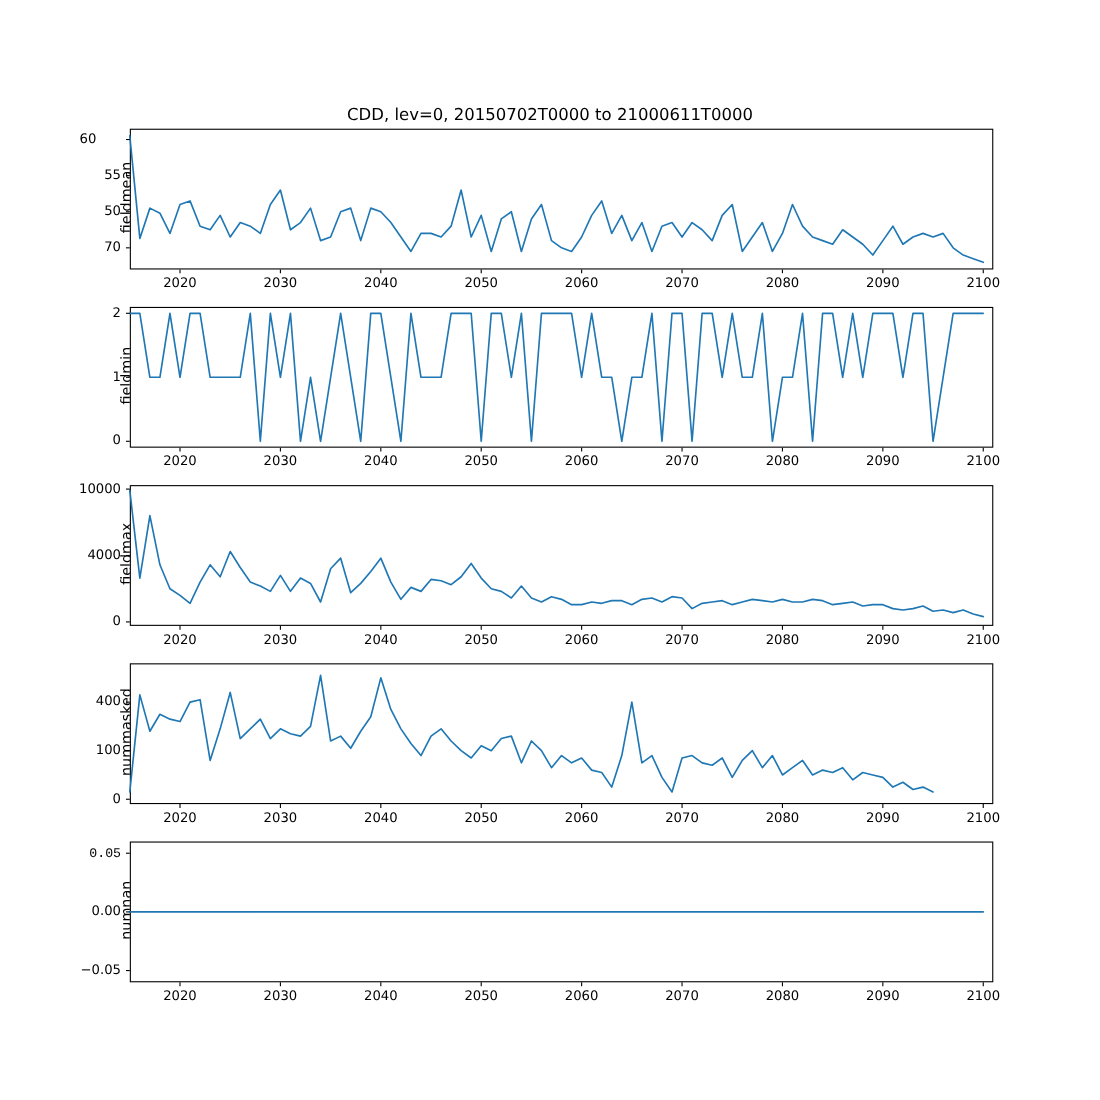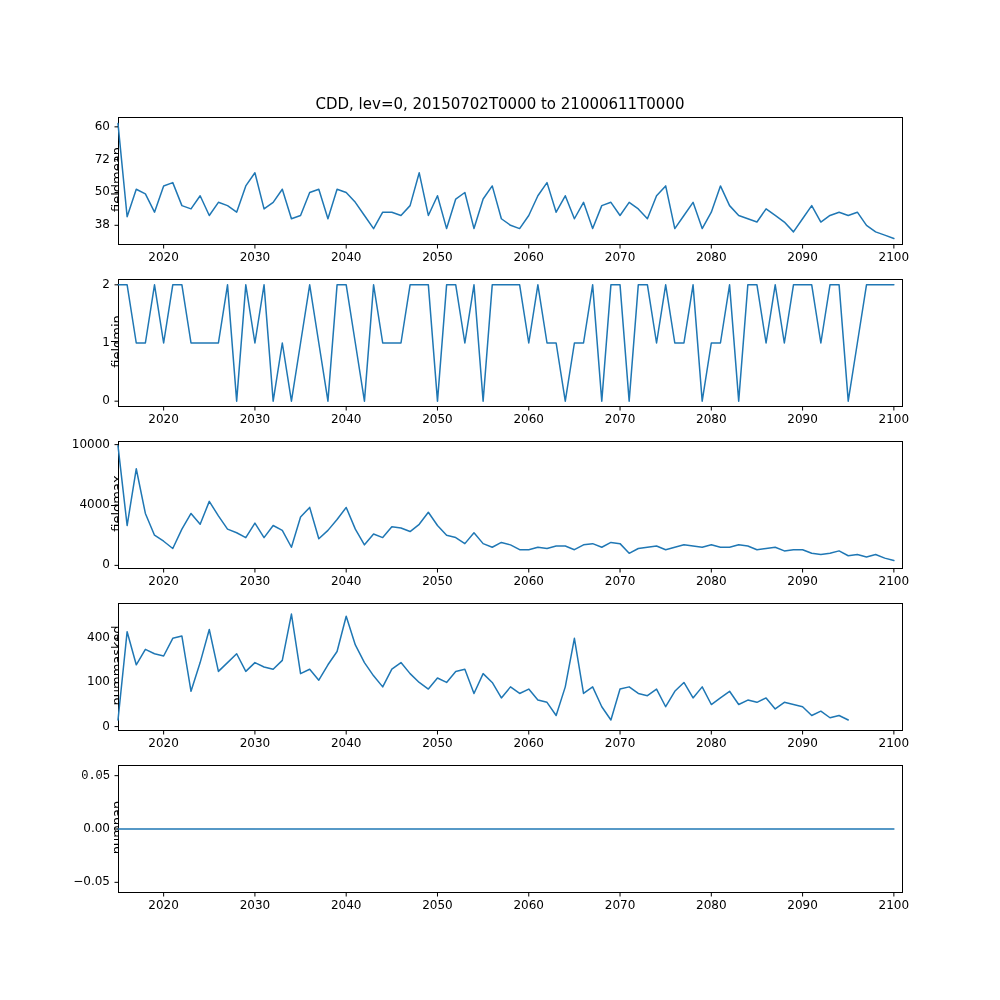--- a/index.html
+++ b/index.html
@@ -23,24 +23,24 @@
   <div id="panels">
       <div class="xtick" style="left: 138.64px; top: 250px; width: 50px;">2020</div>
       <div class="xtick" style="left: 229.919px; top: 250px; width: 50px;">2030</div>
       <div class="xtick" style="left: 321.198px; top: 250px; width: 50px;">2040</div>
       <div class="xtick" style="left: 412.477px; top: 250px; width: 50px;">2050</div>
       <div class="xtick" style="left: 503.756px; top: 250px; width: 50px;">2060</div>
       <div class="xtick" style="left: 595.035px; top: 250px; width: 50px;">2070</div>
       <div class="xtick" style="left: 686.314px; top: 250px; width: 50px;">2080</div>
       <div class="xtick" style="left: 777.593px; top: 250px; width: 50px;">2090</div>
       <div class="xtick" style="left: 868.872px; top: 250px; width: 50px;">2100</div>
-      <div class="ytick" style="left: 50px; top: 217.308px; width: 60px;">38</div>
+      <div class="ytick" style="left: 50px; top: 217.308px; width: 60px;">70</div>
       <div class="ytick" style="left: 50px; top: 184.487px; width: 60px;">50</div>
-      <div class="ytick" style="left: 50px; top: 151.667px; width: 60px;">72</div>
-      <div class="ytick" style="left: 50px; top: 118.846px; width: 60px;">60</div>
+      <div class="ytick" style="left: 50px; top: 151.667px; width: 60px;">55</div>
+      <div class="ytick" style="left: 50px; top: 118.846px; width: 60px; text-align: center;">60</div>
       <div class="ylabel" style="left: 36px; top: 172px; width: 160px; text-align: center; transform: rotate(-90deg); transform-origin: 50% 50%; margin-left: 0px;">fieldmean</div>
       <div class="panel" style="left: 118px; top: 117px; width: 785px; height: 128px;">
         <div class="axes"></div>
         <svg width="785" height="128">
           <path d="M0.00 6.56 L9.13 99.77 L18.26 72.21 L27.38 76.80 L36.51 95.18 L45.64 68.92 L54.77 65.64 L63.90 88.62 L73.02 91.90 L82.15 78.77 L91.28 98.46 L100.41 85.33 L109.53 88.62 L118.66 95.18 L127.79 68.92 L136.92 55.79 L146.05 91.90 L155.17 85.33 L164.30 72.21 L173.43 101.74 L182.56 98.46 L191.69 75.49 L200.81 72.21 L209.94 101.74 L219.07 72.21 L228.20 75.49 L237.33 85.33 L246.45 98.46 L255.58 111.59 L264.71 95.18 L273.84 95.18 L282.97 98.46 L292.09 88.62 L301.22 55.79 L310.35 98.46 L319.48 78.77 L328.60 111.59 L337.73 82.05 L346.86 75.49 L355.99 111.59 L365.12 82.05 L374.24 68.92 L383.37 101.74 L392.50 108.31 L401.63 111.59 L410.76 98.46 L419.88 78.77 L429.01 65.64 L438.14 95.18 L447.27 78.77 L456.40 101.74 L465.52 85.33 L474.65 111.59 L483.78 88.62 L492.91 85.33 L502.03 98.46 L511.16 85.33 L520.29 91.90 L529.42 101.74 L538.55 78.77 L547.67 68.92 L556.80 111.59 L565.93 98.46 L575.06 85.33 L584.19 111.59 L593.31 95.18 L602.44 68.92 L611.57 88.62 L620.70 98.46 L629.83 101.74 L638.95 105.03 L648.08 91.90 L657.21 98.46 L666.34 105.03 L675.47 114.87 L684.59 101.74 L693.72 88.62 L702.85 105.03 L711.98 98.46 L721.10 95.18 L730.23 98.46 L739.36 95.18 L748.49 108.31 L757.62 114.87 L766.74 118.15 L775.87 121.44" fill="none" stroke="#1f77b4" stroke-width="1.5" stroke-linejoin="round" stroke-linecap="round"></path>
         </svg>
         <svg width="787" height="138">
           <line x1="45.63953488372093" x2="45.63953488372093" y1="128" y2="131.5" class="tickmark"></line>
           <line x1="136.91860465116278" x2="136.91860465116278" y1="128" y2="131.5" class="tickmark"></line>
           <line x1="228.19767441860466" x2="228.19767441860466" y1="128" y2="131.5" class="tickmark"></line>

